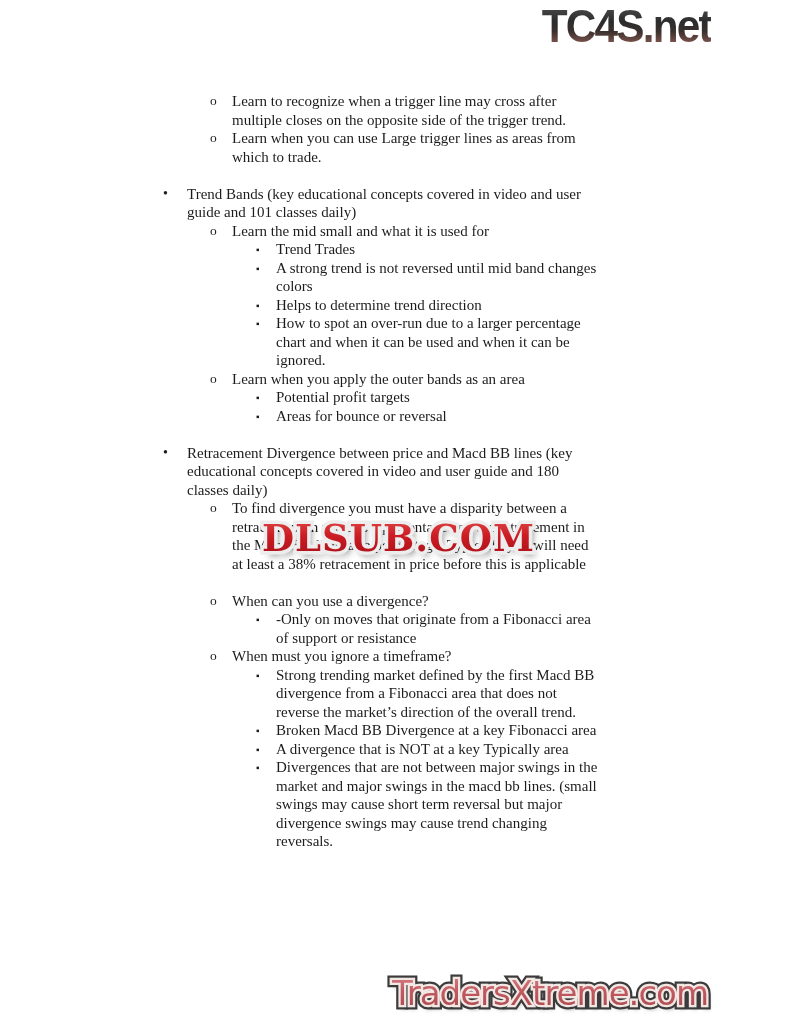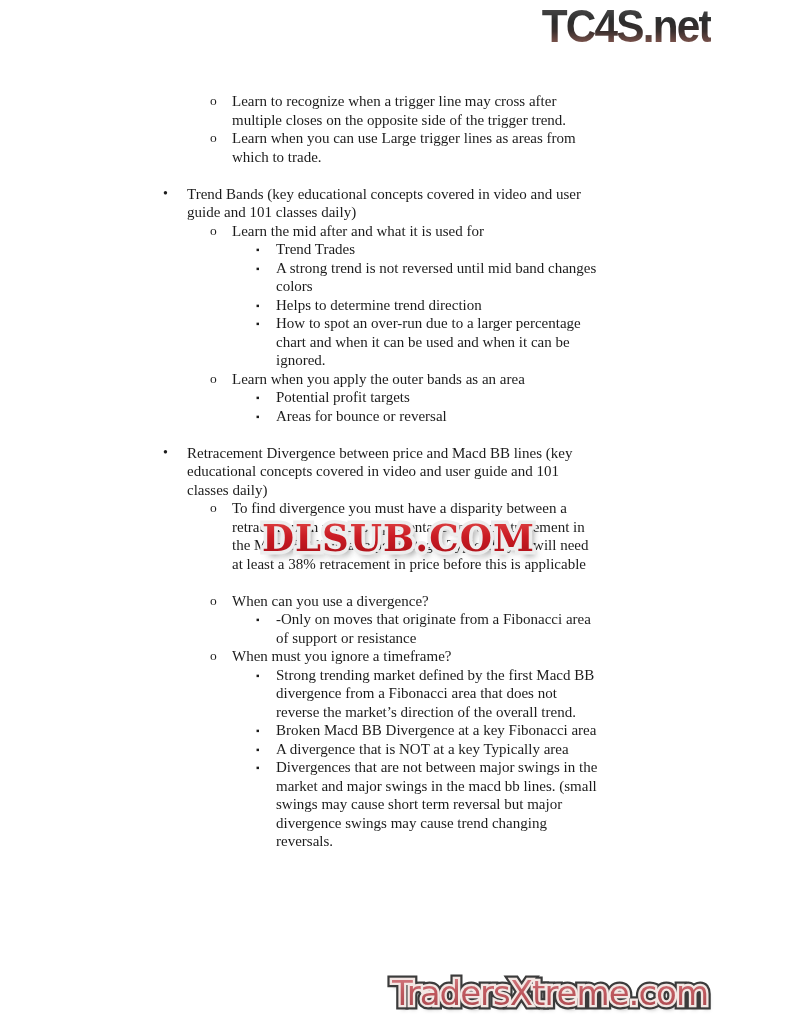--- a/index.html
+++ b/index.html
@@ -132,21 +132,21 @@
       <span class="marker">o</span>
       <span class="txt">Learn when you can use Large trigger lines as areas from which to trade.</span>
     </div>
 
     <div class="item lvl1 gap-before">
       <span class="marker">•</span>
       <span class="txt">Trend Bands (key educational concepts covered in video and user guide and 101 classes daily)</span>
     </div>
     <div class="item lvl2">
       <span class="marker">o</span>
-      <span class="txt">Learn the mid after and what it is used for</span>
+      <span class="txt">Learn the mid small and what it is used for</span>
     </div>
     <div class="item lvl3">
       <span class="marker">▪</span>
       <span class="txt">Trend Trades</span>
     </div>
     <div class="item lvl3">
       <span class="marker">▪</span>
       <span class="txt">A strong trend is not reversed until mid band changes colors</span>
     </div>
     <div class="item lvl3">
@@ -165,21 +165,21 @@
       <span class="marker">▪</span>
       <span class="txt">Potential profit targets</span>
     </div>
     <div class="item lvl3">
       <span class="marker">▪</span>
       <span class="txt">Areas for bounce or reversal</span>
     </div>
 
     <div class="item lvl1 gap-before">
       <span class="marker">•</span>
-      <span class="txt">Retracement Divergence between price and Macd BB lines (key educational concepts covered in video and user guide and 101 classes daily)</span>
+      <span class="txt">Retracement Divergence between price and Macd BB lines (key educational concepts covered in video and user guide and 180 classes daily)</span>
     </div>
     <div class="item lvl2">
       <span class="marker">o</span>
       <span class="txt">To find divergence you must have a disparity between a retracement in price as a percentage and the retracement in the Macd BB lines as a percentage. Typically you will need at least a 38% retracement in price before this is applicable</span>
     </div>
     <div class="item lvl2 gap-before">
       <span class="marker">o</span>
       <span class="txt">When can you use a divergence?</span>
     </div>
     <div class="item lvl3">

